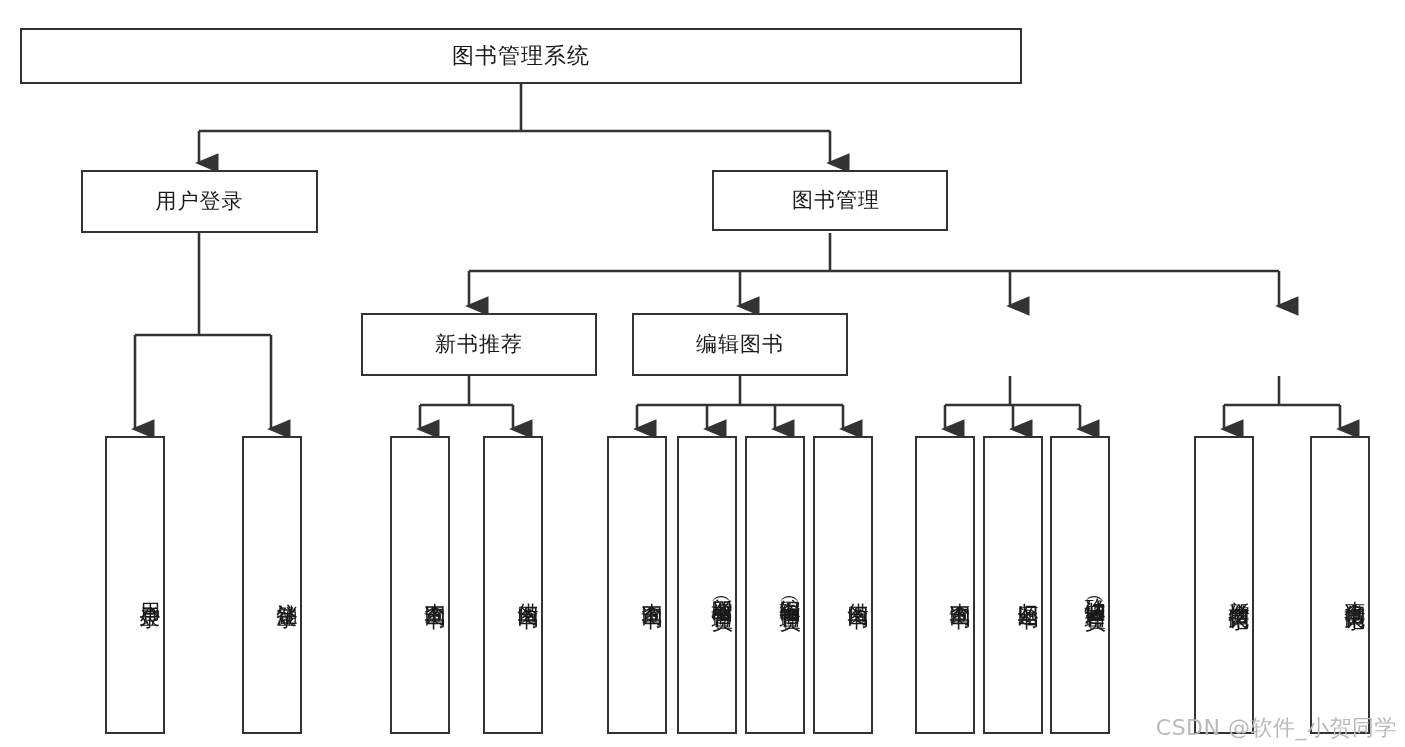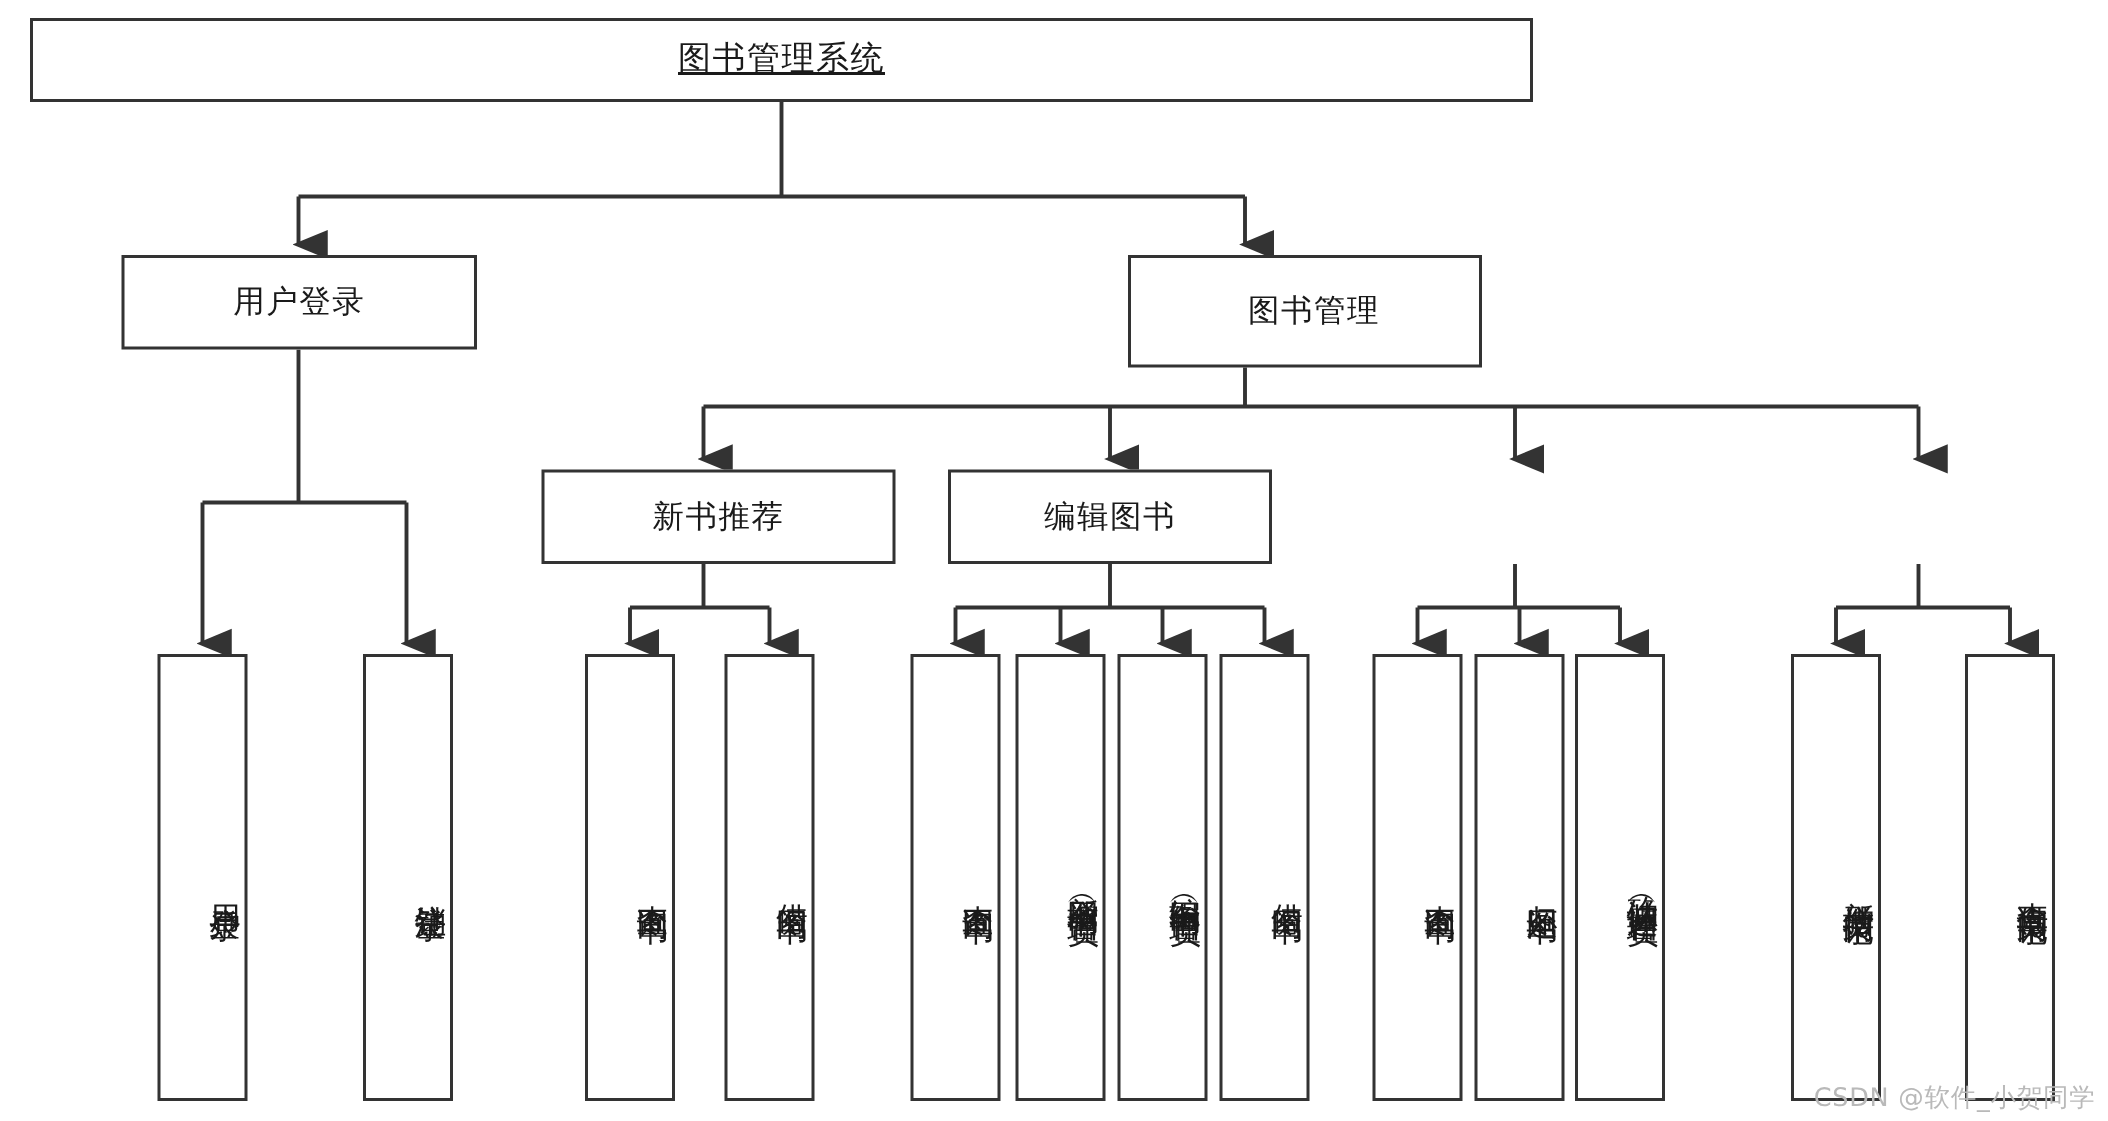--- a/index.html
+++ b/index.html
@@ -60,21 +60,21 @@
   .node.vert.topalign {
     align-items: flex-start;
   }
   .node.vert .vlabel {
     display: block;
   }
   .watermark {
     position: absolute;
     right: 8px;
     bottom: 4px;
-    font-size: 17px;
+    font-size: 22px;
     color: #b9b9b9;
     letter-spacing: 0.5px;
     z-index: 3;
     white-space: nowrap;
     font-family: "DejaVu Sans", "Liberation Sans", sans-serif;
   }
 </style>
 </head>
 <body>
 
@@ -124,28 +124,28 @@
       <path d="M 1013 405 L 1013 429" marker-end="url(#arrow)"></path>
       <path d="M 1080 405 L 1080 429" marker-end="url(#arrow)"></path>
 
       <path d="M 1279 376 L 1279 405"></path>
       <path d="M 1224 405 L 1340 405"></path>
       <path d="M 1224 405 L 1224 429" marker-end="url(#arrow)"></path>
       <path d="M 1340 405 L 1340 429" marker-end="url(#arrow)"></path>
     </g>
   </svg>
 
-  <div class="node horiz root" style="left:20px; top:12px; width:1002px; height:56px;text-decoration:underline;">
+  <div class="node horiz root" style="left:20px; top:28px; width:1002px; height:56px;">
     <span>图书管理系统</span>
   </div>
 
   <div class="node horiz" style="left:81px; top:170px; width:237px; height:63px;">
     <span>用户登录</span>
   </div>
-  <div class="node horiz" style="left:752px; top:170px; width:236px; height:75px;padding-left:12px;">
+  <div class="node horiz" style="left:712px; top:170px; width:236px; height:61px;padding-left:12px;">
     <span>图书管理</span>
   </div>
 
   <div class="node horiz" style="left:361px; top:313px; width:236px; height:63px;justify-content:center;">
     <span>新书推荐</span>
   </div>
   <div class="node horiz" style="left:632px; top:313px; width:216px; height:63px;">
     <span>编辑图书</span>
   </div>
 

